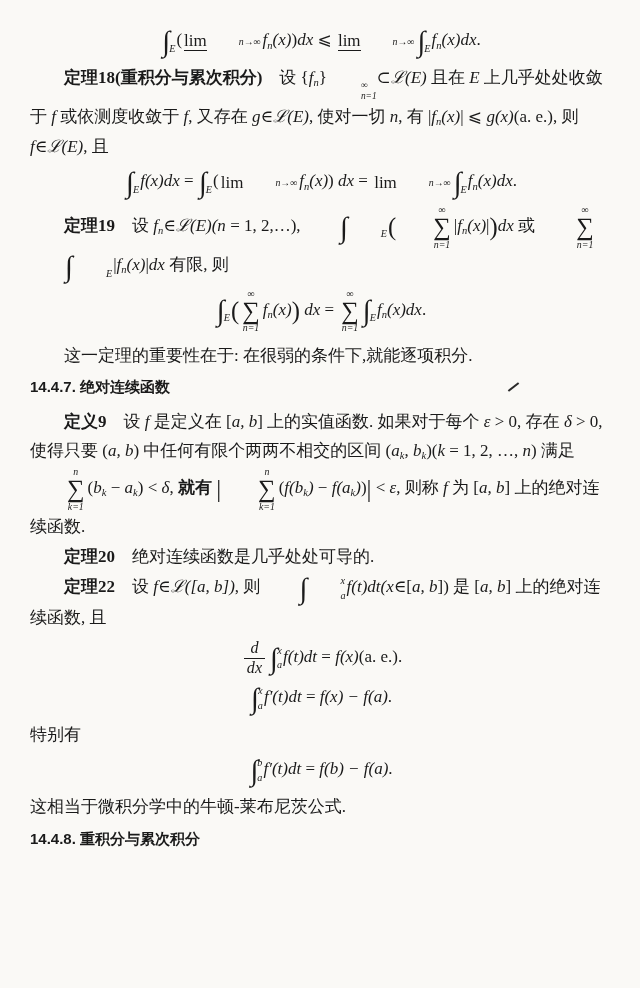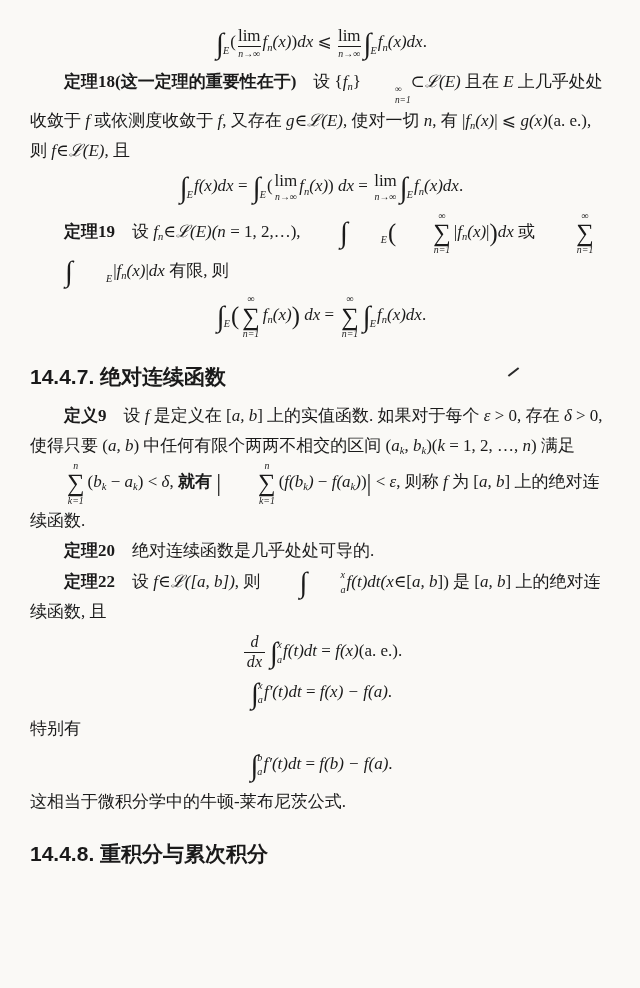--- a/index.html
+++ b/index.html
@@ -7,37 +7,37 @@
     width:640px;height:988px;overflow:hidden;
     background:#faf9f6;color:#1a1a1a;
     font-family:"Liberation Serif","DejaVu Serif",serif;
   }
   #doc{padding:20px 28px 8px 30px;font-size:17px;}
   .para{line-height:1.72;text-indent:2em;margin:1px 0;}
   .para.flush{text-indent:0;}
   .formula{text-align:center;margin:7px 0;line-height:1.25;}
   .heading{
     font-family:"Liberation Sans","DejaVu Sans",sans-serif;
-    font-size:21px;font-weight:700;margin:24px 0 10px;position:relative;
+    font-size:15px;font-weight:700;margin:8px 0 10px;position:relative;
   }
   .rm{font-style:normal;}
   .it{font-style:italic;}
   .bold{font-weight:bold;}
   .sub{font-size:0.62em;font-style:italic;vertical-align:-0.32em;}
   .big{font-size:1.45em;vertical-align:middle;line-height:1;font-style:normal;}
   .int{display:inline-flex;align-items:stretch;vertical-align:middle;margin:0 1px;}
   .int .isign{font-size:1.7em;line-height:1;font-style:normal;}
   .int .lims{display:flex;flex-direction:column;justify-content:space-between;
     font-size:0.6em;font-style:italic;margin-left:-1px;padding:2px 0;line-height:1;}
   .sum{display:inline-flex;flex-direction:column;align-items:center;
     vertical-align:middle;line-height:1;margin:0 3px;}
   .sum .shi,.sum .slo{font-size:0.58em;font-style:italic;line-height:1.15;}
   .sum .ssign{font-size:1.45em;line-height:0.95;font-style:normal;}
-  .lim{display:inline-flex;flex-direction:column;align-items:center;
-    vertical-align:middle;line-height:1;margin:0 2px;}
+  .lim{display:inline-flex;flex-direction:row;align-items:center;
+    vertical-align:middle;line-height:1;margin:0 2px;gap:32px;}
   .lim .lword{font-style:normal;line-height:1.05;}
   .lim.ul .lword{border-bottom:1.5px solid currentColor;padding-bottom:1px;}
   .lim .llo{font-size:0.58em;font-style:italic;line-height:1.2;margin-top:1px;}
   .frac{display:inline-flex;flex-direction:column;align-items:center;
     vertical-align:middle;font-style:italic;line-height:1.15;margin:0 4px;font-size:0.95em;}
   .frac .den{border-top:1.5px solid currentColor;padding:0 3px;}
   .ss{display:inline-flex;flex-direction:column;font-size:0.55em;
     font-style:italic;vertical-align:-0.55em;line-height:1.2;}
   .artifact{position:absolute;right:92px;top:8px;width:13px;height:0;
     border-top:2px solid #2a2a2a;transform:rotate(-38deg);}
@@ -58,21 +58,21 @@
       </span><span class="it">f</span><span class="sub">n</span><span class="it">(x)</span><span class="rm">)</span><span class="it">dx</span><span class="rm"> ⩽ </span><span class="lim ul">
         <span class="lword">lim</span>
         <span class="llo">n→∞</span>
       </span><span class="int">
         <span class="isign">∫</span>
         <span class="lims">
           <span></span>
           <span>E</span>
         </span>
       </span><span class="it">f</span><span class="sub">n</span><span class="it">(x)dx</span><span class="rm">.</span></div>
-    <div class="para"><span class="bold">定理18(这一定理的重要性在于)</span><span class="rm">　设 {</span><span class="it">f</span><span class="sub">n</span><span class="rm">}</span><span class="ss">
+    <div class="para"><span class="bold">定理18(重积分与累次积分)</span><span class="rm">　设 {</span><span class="it">f</span><span class="sub">n</span><span class="rm">}</span><span class="ss">
         <span>∞</span>
         <span>n=1</span>
       </span><span class="rm">⊂</span><span class="it">ℒ(E)</span><span class="rm"> 且在 </span><span class="it">E</span><span class="rm"> 上几乎处处收敛于 </span><span class="it">f</span><span class="rm"> 或依测度收敛于 </span><span class="it">f</span><span class="rm">, 又存在 </span><span class="it">g</span><span class="rm">∈</span><span class="it">ℒ(E)</span><span class="rm">, 使对一切 </span><span class="it">n</span><span class="rm">, 有 |</span><span class="it">f</span><span class="sub">n</span><span class="it">(x)</span><span class="rm">| ⩽ </span><span class="it">g(x)</span><span class="rm">(a. e.), 则 </span><span class="it">f</span><span class="rm">∈</span><span class="it">ℒ(E)</span><span class="rm">, 且</span></div>
     <div class="formula"><span class="int">
         <span class="isign">∫</span>
         <span class="lims">
           <span></span>
           <span>E</span>
         </span>
       </span><span class="it">f(x)dx</span><span class="rm"> = </span><span class="int">
@@ -129,20 +129,21 @@
         <span class="shi">∞</span>
         <span class="ssign">∑</span>
         <span class="slo">n=1</span>
       </span><span class="int">
         <span class="isign">∫</span>
         <span class="lims">
           <span></span>
           <span>E</span>
         </span>
       </span><span class="it">f</span><span class="sub">n</span><span class="it">(x)dx</span><span class="rm">.</span></div>
+    <div class="para"><span class="rm">这一定理的重要性在于: 在很弱的条件下,就能逐项积分.</span></div>
     <h2 class="heading">14.4.7. 绝对连续函数<span class="artifact"></span></h2>
     <div class="para"><span class="bold">定义9</span><span class="rm">　设 </span><span class="it">f</span><span class="rm"> 是定义在 [</span><span class="it">a, b</span><span class="rm">] 上的实值函数. 如果对于每个 </span><span class="it">ε</span><span class="rm"> &gt; 0, 存在 </span><span class="it">δ</span><span class="rm"> &gt; 0, 使得只要 (</span><span class="it">a, b</span><span class="rm">) 中任何有限个两两不相交的区间 (</span><span class="it">a</span><span class="sub">k</span><span class="rm">, </span><span class="it">b</span><span class="sub">k</span><span class="rm">)(</span><span class="it">k</span><span class="rm"> = 1, 2, …, </span><span class="it">n</span><span class="rm">) 满足 </span><span class="sum">
         <span class="shi">n</span>
         <span class="ssign">∑</span>
         <span class="slo">k=1</span>
       </span><span class="rm">(</span><span class="it">b</span><span class="sub">k</span><span class="rm"> − </span><span class="it">a</span><span class="sub">k</span><span class="rm">) &lt; </span><span class="it">δ</span><span class="rm">, </span><span class="bold">就有</span><span class="rm"> </span><span class="big">|</span><span class="sum">
         <span class="shi">n</span>
         <span class="ssign">∑</span>
         <span class="slo">k=1</span>
       </span><span class="rm">(</span><span class="it">f(b</span><span class="sub">k</span><span class="it">)</span><span class="rm"> − </span><span class="it">f(a</span><span class="sub">k</span><span class="it">)</span><span class="rm">)</span><span class="big">|</span><span class="rm"> &lt; </span><span class="it">ε</span><span class="rm">, 则称 </span><span class="it">f</span><span class="rm"> 为 [</span><span class="it">a, b</span><span class="rm">] 上的绝对连续函数.</span></div>

